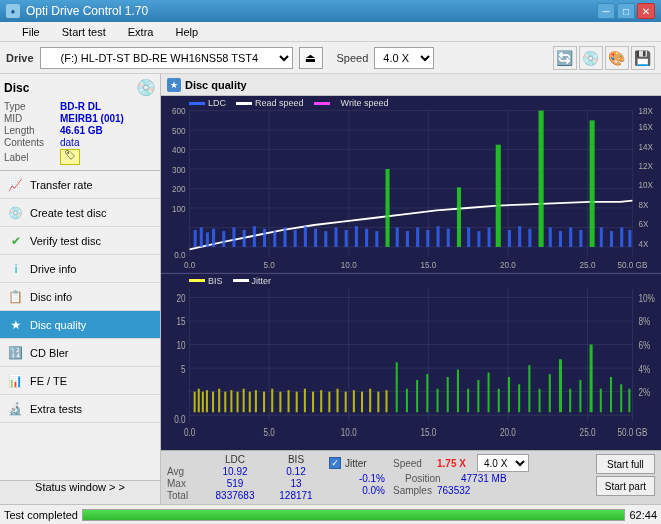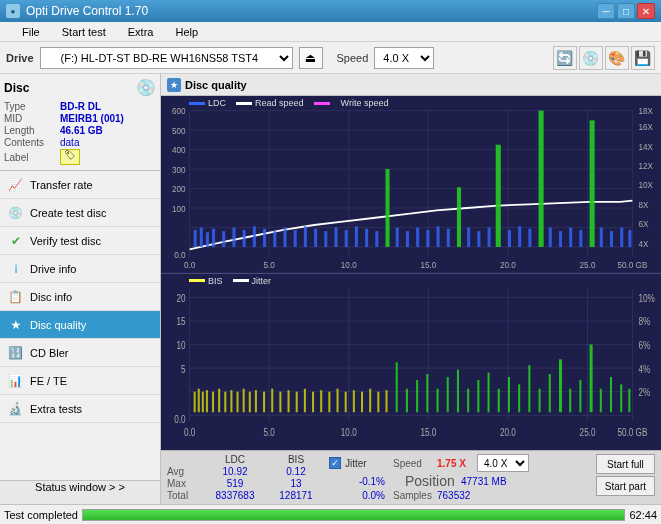--- a/index.html
+++ b/index.html
@@ -439,21 +439,21 @@
             <div style="width:12px;height:12px;background:#3a7fcf;border:1px solid #2a5fa0;display:flex;align-items:center;justify-content:center;color:white;font-size:9px;">✓</div>
             <span style="font-size:10px;color:#333;width:44px;">Jitter</span>
             <span style="font-size:10px;color:#555;width:40px;">Speed</span>
             <span style="font-size:10px;color:#ee2222;font-weight:bold;width:36px;">1.75 X</span>
             <select style="height:18px;font-size:10px;background:white;border:1px solid #a0a0a0;padding:0 2px;width:52px;">
               <option>4.0 X</option>
             </select>
           </div>
           <div style="display:flex;gap:16px;align-items:center;">
             <span style="font-size:10px;color:#0000cc;width:56px;text-align:right;">-0.1%</span>
-            <span style="font-size:14px;color:#555;width:40px;margin-left:4px;">Position</span>
+            <span style="font-size:10px;color:#555;width:40px;margin-left:4px;">Position</span>
             <span style="font-size:10px;color:#0000cc;width:60px;">47731 MB</span>
           </div>
           <div style="display:flex;gap:4px;align-items:center;">
             <span style="font-size:10px;color:#0000cc;width:56px;text-align:right;">0.0%</span>
             <span style="font-size:10px;color:#555;width:40px;margin-left:4px;">Samples</span>
             <span style="font-size:10px;color:#0000cc;width:60px;">763532</span>
           </div>
         </div>
 
         <div style="display:flex;flex-direction:column;gap:2px;margin-left:auto;">

